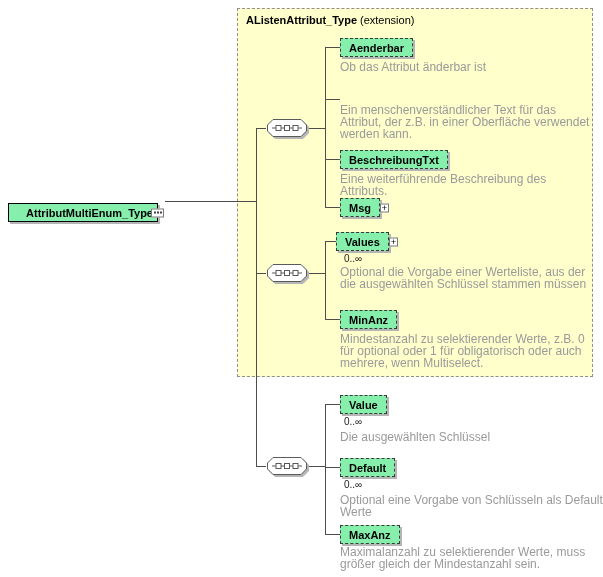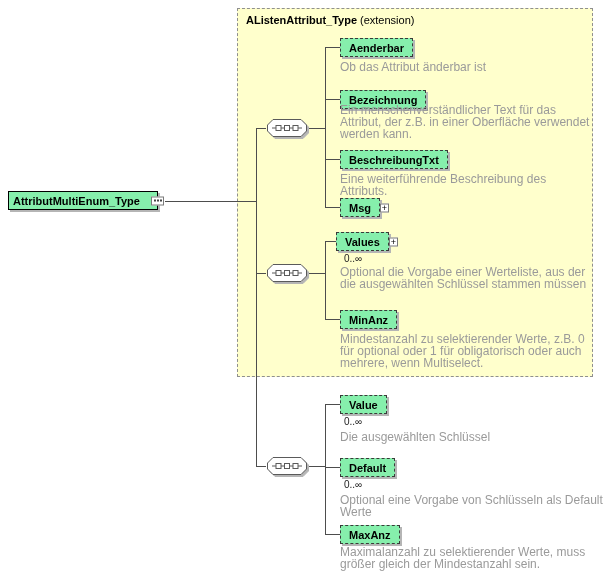--- a/index.html
+++ b/index.html
@@ -14,21 +14,21 @@
   .ext-title{position:absolute;left:8px;top:5px;font-size:11px;color:#000;white-space:nowrap;}
   .ext-title .t{font-weight:bold;}
   .ext-title .s{margin-left:3px;font-weight:normal;}
   svg.wires{position:absolute;left:0;top:0;z-index:1;}
   .elem{
     position:absolute;z-index:2;background:#86efac;border:1px dashed #3a3a3a;
     box-shadow:2px 2px 0 #b5b5b5;height:19px;box-sizing:border-box;
     display:flex;align-items:center;padding:0 8px;
     font-size:11px;font-weight:bold;color:#000;white-space:nowrap;
   }
-  .elem.root{border:1px solid #000;width:150px;justify-content:flex-start;padding:0 4px;}
+  .elem.root{border:1px solid #000;width:150px;justify-content:flex-end;padding:0 4px;margin-top:12px;}
   .plus{
     position:absolute;right:-10px;top:50%;transform:translateY(-50%);
     width:9px;height:9px;background:#fff;border:1px solid #7a7a7a;box-sizing:border-box;
     font-size:9px;line-height:7px;font-weight:normal;text-align:center;color:#000;
   }
   .cc-icon{
     position:absolute;right:-7px;top:50%;transform:translateY(-50%);
     width:13px;height:9px;background:#fff;border:1px solid #7a7a7a;box-sizing:border-box;
     display:flex;align-items:center;justify-content:center;gap:1px;
   }
@@ -111,23 +111,20 @@
       <rect x="18.5" y="7.5" width="5" height="5" fill="#fff" stroke="#5a5a5a"></rect>
       <rect x="27" y="7.5" width="5" height="5" fill="#fff" stroke="#5a5a5a"></rect>
     </svg>
   </div>
 
   <div class="elem" style="left:340px;top:38px">
     <span>Aenderbar</span>
   </div>
   <div class="desc" style="left:340px;top:61px;width:250px">Ob das Attribut änderbar ist</div>
 
-  <div class="elem" style="left:340px;top:90px">
-    <span>Bezeichnung</span>
-  </div>
   <div class="desc" style="left:340px;top:104px;width:256px">Ein menschenverständlicher Text für das Attribut, der z.B. in einer Oberfläche verwendet werden kann.</div>
 
   <div class="elem" style="left:340px;top:150px">
     <span>BeschreibungTxt</span>
   </div>
   <div class="desc" style="left:340px;top:173px;width:256px">Eine weiterführende Beschreibung des Attributs.</div>
 
   <div class="elem" style="left:340px;top:198px">
     <span>Msg</span>
     <span class="plus">+</span>

